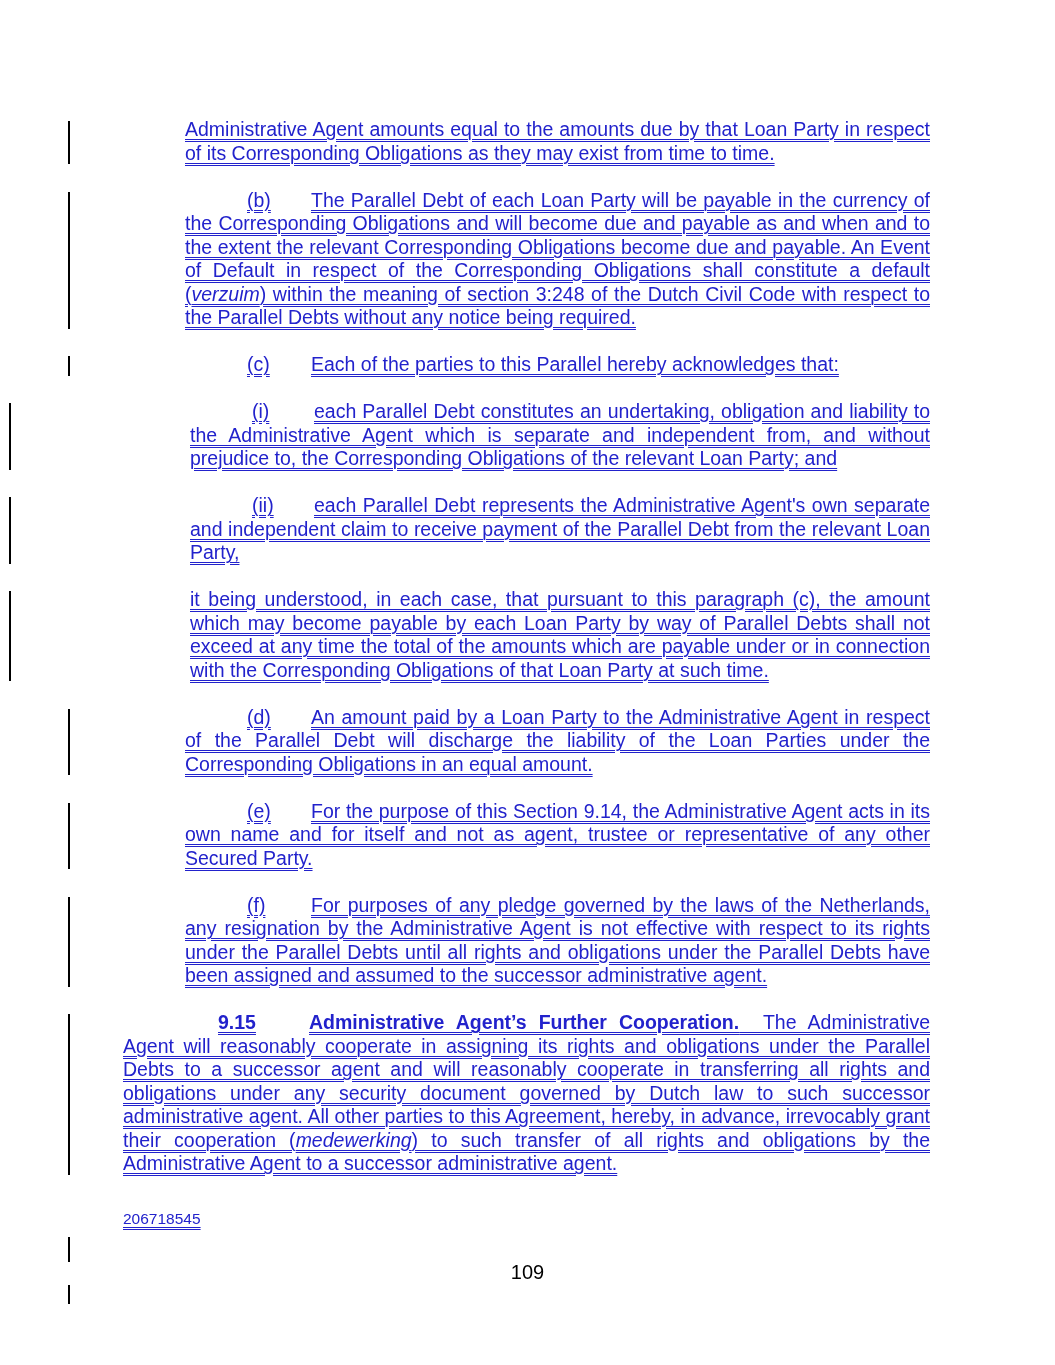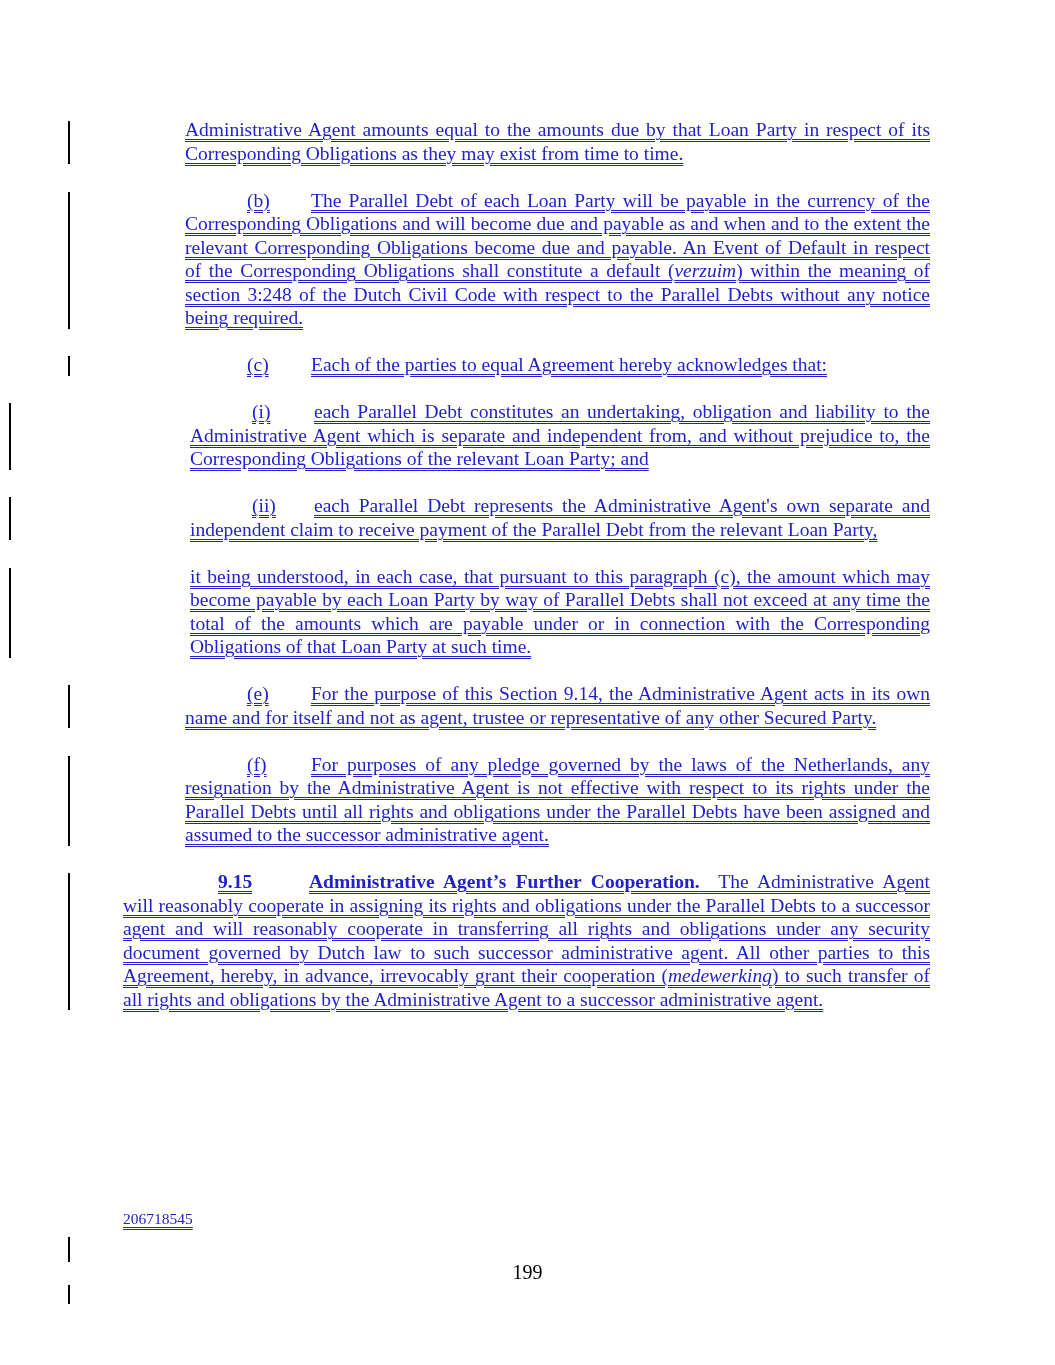--- a/index.html
+++ b/index.html
@@ -2,21 +2,21 @@
 <html style="--ins-color: #2222cc; --bar-color: #000000;"><head>
 <meta charset="utf-8">
 <title>Document</title>
 <style>
   html, body { margin: 0; padding: 0; background: #ffffff; }
   .page {
     position: relative;
     width: 1055px;
     height: 1365px;
     background: #ffffff;
-    font-family: Liberation Serif, serif;
+    font-family: Liberation Sans, sans-serif;
     overflow: hidden;
     border-radius: 24px;
   }
   .body-text {
     position: absolute;
     left: 123px;
     top: 118px;
     width: 807px;
   }
   p.para {
@@ -87,27 +87,28 @@
     color: var(--ins-color, #2222cc);
   }
 </style>
 </head>
 <body>
 
 <div class="page">
   <div class="body-text">
       <p class="para lvl1 noindent"><span class="change-bar"></span><span class="ptext ins">Administrative Agent amounts equal to the amounts due by that Loan Party in respect of its Corresponding Obligations as they may exist from time to time.</span></p>
       <p class="para lvl1"><span class="change-bar"></span><span class="plabel"><span class="ins">(b)</span></span><span class="ptext ins">The Parallel Debt of each Loan Party will be payable in the currency of the Corresponding Obligations and will become due and payable as and when and to the extent the relevant Corresponding Obligations become due and payable. An Event of Default in respect of the Corresponding Obligations shall constitute a default (<em>verzuim</em>) within the meaning of section 3:248 of the Dutch Civil Code with respect to the Parallel Debts without any notice being required.</span></p>
-      <p class="para lvl1"><span class="change-bar"></span><span class="plabel"><span class="ins">(c)</span></span><span class="ptext ins">Each of the parties to equal Agreement hereby acknowledges that:</span></p>
+      <p class="para lvl1"><span class="change-bar"></span><span class="plabel"><span class="ins">(c)</span></span><span class="ptext ins">Each of the parties to this Parallel hereby acknowledges that:</span></p>
       <p class="para lvl2"><span class="change-bar"></span><span class="plabel"><span class="ins">(i)</span></span><span class="ptext ins">each Parallel Debt constitutes an undertaking, obligation and liability to the Administrative Agent which is separate and independent from, and without prejudice to, the Corresponding Obligations of the relevant Loan Party; and</span></p>
       <p class="para lvl2"><span class="change-bar"></span><span class="plabel"><span class="ins">(ii)</span></span><span class="ptext ins">each Parallel Debt represents the Administrative Agent's own separate and independent claim to receive payment of the Parallel Debt from the relevant Loan Party,</span></p>
       <p class="para lvl2 noindent"><span class="change-bar"></span><span class="ptext ins">it being understood, in each case, that pursuant to this paragraph (c), the amount which may become payable by each Loan Party by way of Parallel Debts shall not exceed at any time the total of the amounts which are payable under or in connection with the Corresponding Obligations of that Loan Party at such time.</span></p>
+      <p class="para lvl1"><span class="change-bar"></span><span class="plabel"><span class="ins">(d)</span></span><span class="ptext ins">An amount paid by a Loan Party to the Administrative Agent in respect of the Parallel Debt will discharge the liability of the Loan Parties under the Corresponding Obligations in an equal amount.</span></p>
       <p class="para lvl1"><span class="change-bar"></span><span class="plabel"><span class="ins">(e)</span></span><span class="ptext ins">For the purpose of this Section 9.14, the Administrative Agent acts in its own name and for itself and not as agent, trustee or representative of any other Secured Party.</span></p>
       <p class="para lvl1"><span class="change-bar"></span><span class="plabel"><span class="ins">(f)</span></span><span class="ptext ins">For purposes of any pledge governed by the laws of the Netherlands, any resignation by the Administrative Agent is not effective with respect to its rights under the Parallel Debts until all rights and obligations under the Parallel Debts have been assigned and assumed to the successor administrative agent.</span></p>
       <p class="para lvl0"><span class="change-bar"></span><span class="plabel bold"><span class="ins">9.15</span></span><span class="ptext ins"><strong>Administrative Agent’s Further Cooperation.</strong>&nbsp; The Administrative Agent will reasonably cooperate in assigning its rights and obligations under the Parallel Debts to a successor agent and will reasonably cooperate in transferring all rights and obligations under any security document governed by Dutch law to such successor administrative agent. All other parties to this Agreement, hereby, in advance, irrevocably grant their cooperation (<em>medewerking</em>) to such transfer of all rights and obligations by the Administrative Agent to a successor administrative agent.</span></p>
     </div>
 
   <div class="footer-bar bar-upper"></div>
   <div class="footer-bar bar-lower"></div>
 
-  <div class="page-number">199</div>
+  <div class="page-number">109</div>
   <div class="doc-id ins">206718545</div>
 </div>
 
 </body></html>

